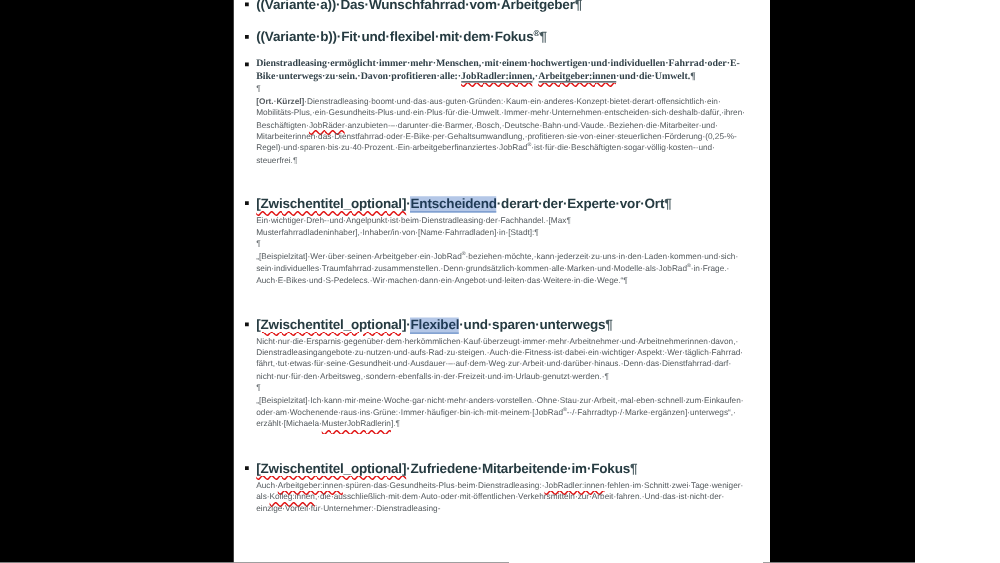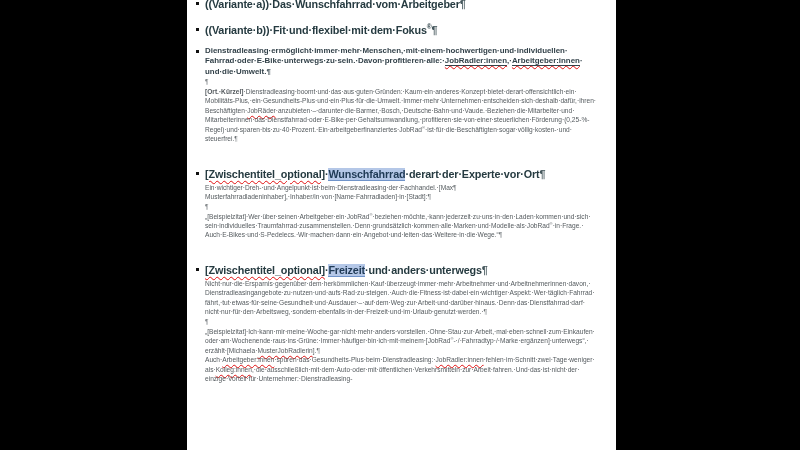--- a/index.html
+++ b/index.html
@@ -1,54 +1,55 @@
 <!DOCTYPE html>
 <html><head>
 <meta charset="utf-8">
 <style>
   html,body{margin:0;padding:0;}
   #screen{
-    position:relative;width:800px;height:450px;background:#000;
+    position:relative;width:732px;height:450px;background:#000;
     overflow:hidden;font-family:"Liberation Sans",sans-serif;
   }
   #page{
     position:absolute;left:187px;top:0;width:429px;height:450px;
     background:#fff;box-sizing:border-box;padding:0 17px 0 18px;overflow:hidden;
   }
   .block{position:relative;margin:0;color:#545a5e;}
   .kwn{position:absolute;left:-9px;top:4px;width:3px;height:3px;background:#111;}
   .title{font-size:10.8px;line-height:13px;font-weight:700;color:#263b41;letter-spacing:-0.15px;}
   .title.first{margin-top:-2px;}
   .title.second{margin-top:13px;}
   .subtitle{font-size:10.8px;line-height:13px;font-weight:700;color:#263b41;letter-spacing:-0.15px;margin-top:24px;margin-bottom:2px;}
-  .intro{font-size:7.9px;line-height:10.3px;font-weight:700;color:#33424a;margin-top:9px;}
+  .intro{font-size:7.9px;line-height:10.3px;font-weight:700;color:#33424a;margin-top:9px;font-family:Liberation Serif, serif;}
   .body,.quote{font-size:6.6px;line-height:9.45px;color:#545a5e;}
   .blank{font-size:6.6px;line-height:10px;color:#545a5e;}
   .b{font-weight:700;}
   .u{border-bottom:1px solid currentColor;}
   .sq{text-decoration:underline;text-decoration-style:wavy;text-decoration-color:#e01010;text-decoration-thickness:1px;text-underline-offset:1.5px;}
   .hl{background:#b4c7e7;color:#1f3a55;border-bottom:1px solid #6f93c9;}
   .sup{font-size:62%;vertical-align:super;line-height:0;}
   .pilcrow{color:inherit;opacity:.85;}
 </style>
 </head>
 <body>
 
 <div id="screen">
   <div id="page">
     <div id="doc">
         <div class="block title first"><span class="kwn"></span><span>((Variante·​a))·​Das·​Wunschfahrrad·​vom·​Arbeitgeber</span><span class="pilcrow">¶</span></div>
         <div class="block title second"><span class="kwn"></span><span>((Variante·​b))·​Fit·​und·​flexibel·​mit·​dem·​Fokus</span><span class="sup">®</span><span class="pilcrow">¶</span></div>
         <div class="block intro"><span class="kwn"></span><span>Dienstradleasing·​ermöglicht·​immer·​mehr·​Menschen,·​mit·​einem·​hochwertigen·​und·​individuellen·​Fahrrad·​oder·​E-Bike·​unterwegs·​zu·​sein.·​Davon·​profitieren·​alle:·​</span><span class="u sq">JobRadler:innen</span><span>,·​</span><span class="u sq">Arbeitgeber:innen</span><span>·​und·​die·​Umwelt.</span><span class="pilcrow">¶</span></div>
         <div class="block blank"><span class="pilcrow">¶</span></div>
         <div class="block body"><span class="b">[Ort.·​Kürzel]</span><span>·​Dienstradleasing·​boomt·​und·​das·​aus·​guten·​Gründen:·​Kaum·​ein·​anderes·​Konzept·​bietet·​derart·​offensichtlich·​ein·​Mobilitäts-Plus,·​ein·​Gesundheits-Plus·​und·​ein·​Plus·​für·​die·​Umwelt.·​Immer·​mehr·​Unternehmen·​entscheiden·​sich·​deshalb·​dafür,·​ihren·​Beschäftigten·​</span><span class="sq">JobRäder</span><span>·​anzubieten·​–·​darunter·​die·​Barmer,·​Bosch,·​Deutsche·​Bahn·​und·​Vaude.·​Beziehen·​die·​Mitarbeiter·​und·​Mitarbeiterinnen·​das·​Dienstfahrrad·​oder·​E-Bike·​per·​Gehaltsumwandlung,·​profitieren·​sie·​von·​einer·​steuerlichen·​Förderung·​(0,25-%-Regel)·​und·​sparen·​bis·​zu·​40·​Prozent.·​Ein·​arbeitgeberfinanziertes·​JobRad</span><span class="sup">®</span><span>·​ist·​für·​die·​Beschäftigten·​sogar·​völlig·​kosten-·​und·​steuerfrei.</span><span class="pilcrow">¶</span></div>
-        <div class="block subtitle"><span class="kwn"></span><span class="sq">[Zwischentitel_optional]</span><span>·​</span><span class="hl">Wunschfahrrad</span><span>·​derart·​der·​Experte·​vor·​Ort</span><span class="pilcrow">¶</span></div>
+        <div class="block subtitle"><span class="kwn"></span><span class="sq">[Zwischentitel_optional]</span><span>·​</span><span class="hl">Entscheidend</span><span>·​derart·​der·​Experte·​vor·​Ort</span><span class="pilcrow">¶</span></div>
         <div class="block body"><span>Ein·​wichtiger·​Dreh-·​und·​Angelpunkt·​ist·​beim·​Dienstradleasing·​der·​Fachhandel.·​[Max</span><span class="pilcrow">¶</span><br><span>Musterfahrradladeninhaber],·​Inhaber/in·​von·​[Name·​Fahrradladen]·​in·​[Stadt]:</span><span class="pilcrow">¶</span></div>
         <div class="block blank"><span class="pilcrow">¶</span></div>
         <div class="block quote"><span>„[Beispielzitat]·​Wer·​über·​seinen·​Arbeitgeber·​ein·​JobRad</span><span class="sup">®</span><span>·​beziehen·​möchte,·​kann·​jederzeit·​zu·​uns·​in·​den·​Laden·​kommen·​und·​sich·​sein·​individuelles·​Traumfahrrad·​zusammenstellen.·​Denn·​grundsätzlich·​kommen·​alle·​Marken·​und·​Modelle·​als·​JobRad</span><span class="sup">®</span><span>·​in·​Frage.·​Auch·​E-Bikes·​und·​S-Pedelecs.·​Wir·​machen·​dann·​ein·​Angebot·​und·​leiten·​das·​Weitere·​in·​die·​Wege.“</span><span class="pilcrow">¶</span></div>
-        <div class="block subtitle"><span class="kwn"></span><span class="sq">[Zwischentitel_optional]</span><span>·​</span><span class="hl">Freizeit</span><span>·​und·​anders·​unterwegs</span><span class="pilcrow">¶</span></div>
+        <div class="block subtitle"><span class="kwn"></span><span class="sq">[Zwischentitel_optional]</span><span>·​</span><span class="hl">Flexibel</span><span>·​und·​sparen·​unterwegs</span><span class="pilcrow">¶</span></div>
         <div class="block body"><span>Nicht·​nur·​die·​Ersparnis·​gegenüber·​dem·​herkömmlichen·​Kauf·​überzeugt·​immer·​mehr·​Arbeitnehmer·​und·​Arbeitnehmerinnen·​davon,·​Dienstradleasingangebote·​zu·​nutzen·​und·​aufs·​Rad·​zu·​steigen.·​Auch·​die·​Fitness·​ist·​dabei·​ein·​wichtiger·​Aspekt:·​Wer·​täglich·​Fahrrad·​fährt,·​tut·​etwas·​für·​seine·​Gesundheit·​und·​Ausdauer·​–·​auf·​dem·​Weg·​zur·​Arbeit·​und·​darüber·​hinaus.·​Denn·​das·​Dienstfahrrad·​darf·​nicht·​nur·​für·​den·​Arbeitsweg,·​sondern·​ebenfalls·​in·​der·​Freizeit·​und·​im·​Urlaub·​genutzt·​werden.·​</span><span class="pilcrow">¶</span></div>
         <div class="block blank"><span class="pilcrow">¶</span></div>
         <div class="block quote"><span>„[Beispielzitat]·​Ich·​kann·​mir·​meine·​Woche·​gar·​nicht·​mehr·​anders·​vorstellen.·​Ohne·​Stau·​zur·​Arbeit,·​mal·​eben·​schnell·​zum·​Einkaufen·​oder·​am·​Wochenende·​raus·​ins·​Grüne:·​Immer·​häufiger·​bin·​ich·​mit·​meinem·​[JobRad</span><span class="sup">®</span><span>-·​/·​Fahrradtyp·​/·​Marke·​ergänzen]·​unterwegs“,·​erzählt·​[Michaela·​</span><span class="sq">MusterJobRadlerin</span><span>].</span><span class="pilcrow">¶</span></div>
+        <div class="block subtitle"><span class="kwn"></span><span class="sq">[Zwischentitel_optional]</span><span>·​Zufriedene·​Mitarbeitende·​im·​Fokus</span><span class="pilcrow">¶</span></div>
         <div class="block body"><span>Auch·​</span><span class="sq">Arbeitgeber:innen</span><span>·​spüren·​das·​Gesundheits-Plus·​beim·​Dienstradleasing:·​</span><span class="sq">JobRadler:innen</span><span>·​fehlen·​im·​Schnitt·​zwei·​Tage·​weniger·​als·​</span><span class="sq">Kolleg:innen</span><span>,·​die·​ausschließlich·​mit·​dem·​Auto·​oder·​mit·​öffentlichen·​Verkehrsmitteln·​zur·​Arbeit·​fahren.·​Und·​das·​ist·​nicht·​der·​einzige·​Vorteil·​für·​Unternehmer:·​Dienstradleasing-</span></div>
       </div>
   </div>
 </div>
 
 </body></html>

